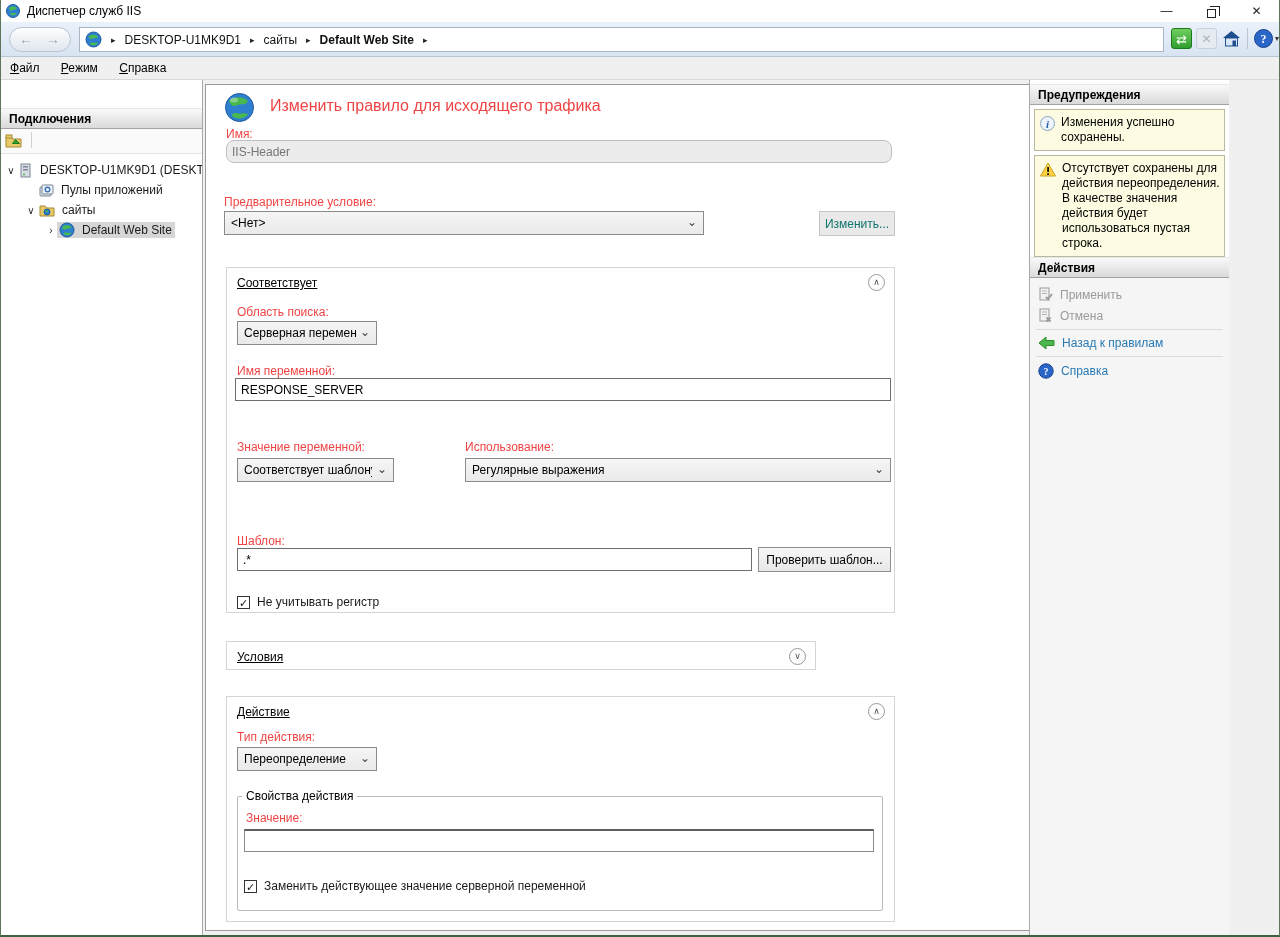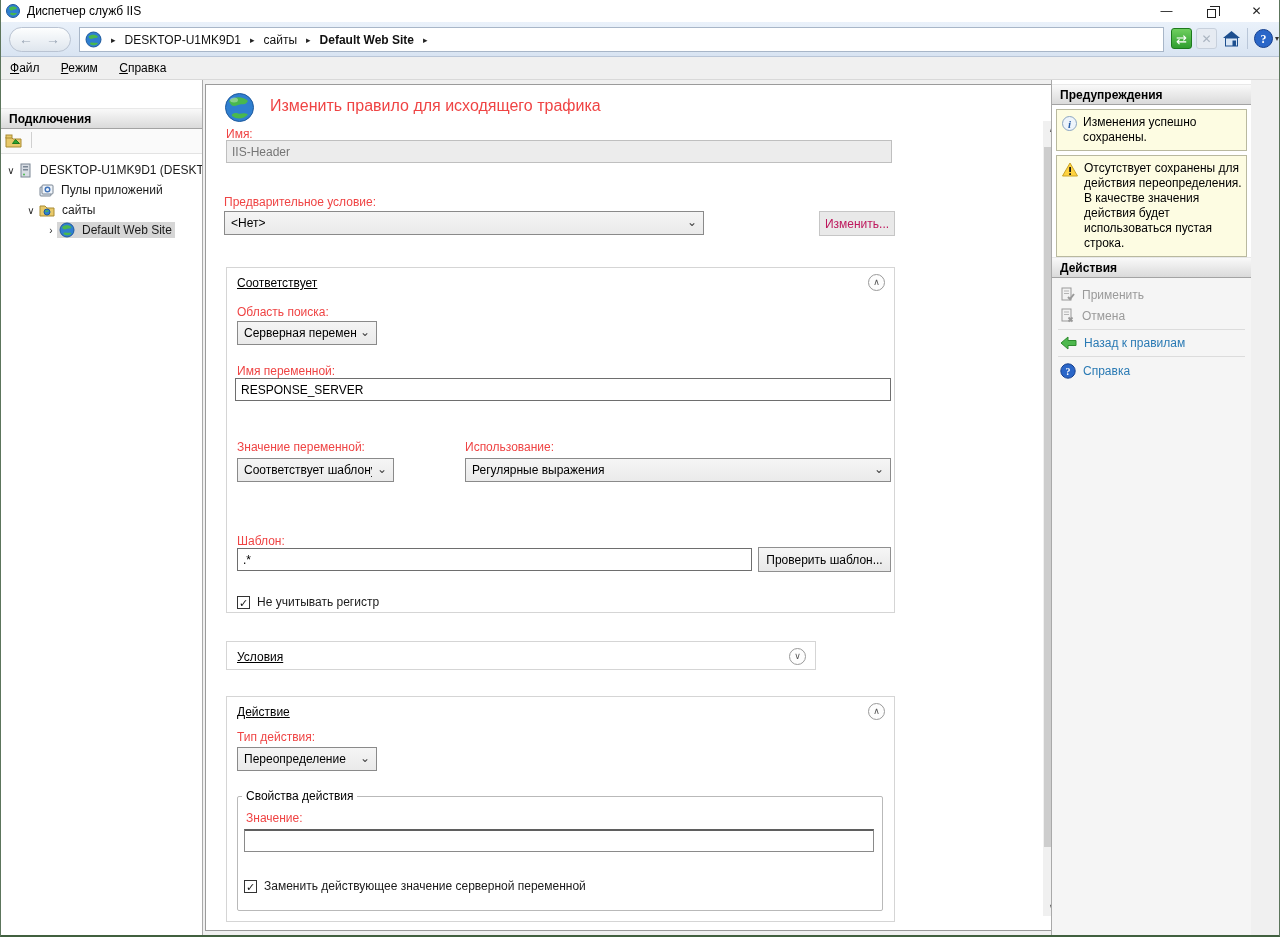--- a/index.html
+++ b/index.html
@@ -41,21 +41,21 @@
   #help-caret { position:absolute; left:1274px; top:12px; font-size:8px; color:#333; }
 
   
   #menubar { position:absolute; left:0; top:57px; width:100%; height:23px; background:#f0f0f0; border-bottom:1px solid #d9d9d9; }
   .menu-item { display:inline-block; padding:4px 9px; font-size:12px; color:#000; }
   .menu-item .key { text-decoration:underline; }
 
   
   #body-region { position:absolute; left:0; top:80px; width:100%; height:855px; background:#f0f0f0; }
   #left-panel { position:absolute; left:0; top:0; width:202px; height:855px; background:#fff; border-right:1px solid #a9a9a9; }
-  #right-panel { position:absolute; left:1050px; top:0; width:200px; height:855px; background:#fff; border-left:1px solid #a9a9a9; }
+  #right-panel { position:absolute; left:1028px; top:0; width:200px; height:855px; background:#fff; border-left:1px solid #a9a9a9; }
   .panel-header { height:21px; background:linear-gradient(#f9f9f9,#dadada); border-bottom:1px solid #a3a3a3; border-top:1px solid #e8e8e8;
                   font-weight:bold; font-size:12px; padding:3px 0 0 8px; color:#000;margin-top:28px; }
 
   
   #conn-toolbar { height:25px; background:#fafafa; border-bottom:1px solid #e3e3e3; padding:3px 0 0 4px; }
   #conn-toolbar .mini-sep { display:inline-block; width:1px; height:16px; background:#d0d0d0; margin-left:6px; vertical-align:middle; }
   #tree { padding-top:6px; }
   .tree-row { height:20px; display:flex; align-items:center; white-space:nowrap; overflow:hidden; font-size:12px; }
   .tree-row .expander { width:12px; text-align:center; color:#2b2b2b; font-size:10px; flex:none; }
   .tree-row .t-ico { margin:0 4px 0 2px; flex:none; }
@@ -76,21 +76,21 @@
   
   #card { position:absolute; left:204px; top:4px; width:858px; height:847px; background:#fff; border:1px solid #9b9b9b; }
   .lbl { position:absolute; font-size:12px; color:#ef4444; }
   .inp { position:absolute; height:23px; border:1px solid #6e6e6e; background:#fff; font-family:"Liberation Sans",sans-serif;
          font-size:12px; padding:0 5px; color:#000; }
   .inp:disabled,.inp.disabled { background:#ececec; border-color:#bfbfbf; color:#757575; }
   .combo { position:absolute; height:24px; background:linear-gradient(#f5f5f5,#eaeaea); border:1px solid #8a8a8a;
            font-size:12px; display:flex; align-items:center; padding-left:6px; color:#000; }
   .combo .arrow { position:absolute; right:6px; top:3px; color:#444; font-size:12px; }
   .btn { position:absolute; font-size:12px; text-align:center; border:1px solid #8f8f8f; background:linear-gradient(#f6f6f6,#e8e8e8); color:#000; }
-  .btn.disabled { border-color:#c6c6c6; background:#e9e9e9; color:#be185d; }
+  .btn.disabled { border-color:#c6c6c6; background:#e9e9e9; color:#0f766e; }
   .secbox { position:absolute; border:1px solid #d5d5d5; background:#fff; }
   .sec-title { position:absolute; left:10px; top:8px; font-size:12px; color:#000;text-decoration:underline; }
   .chev-circle { position:absolute; right:9px; top:6px; width:17px; height:17px; border:1px solid #9a9a9a; border-radius:50%;
                  text-align:center; line-height:15px; font-size:9px; color:#555; background:#fdfdfd; }
   .checkrow { position:absolute; display:flex; align-items:center; gap:7px; font-size:12px; }
   .checkbox { width:13px; height:13px; border:1px solid #333; background:#fff; text-align:center; line-height:12px; font-size:11px; color:#111; flex:none; }
   fieldset.group { position:absolute; border:1px solid #b9b9b9; border-radius:2px; }
   fieldset.group legend { font-size:12px; padding:0 4px; margin-left:4px; color:#000; }
   .inp.focused { border:1px solid #8a8a8a; border-top:2px solid #5f5f5f; }
 
@@ -240,21 +240,21 @@
             <circle cx="15.5" cy="15.5" r="14" fill="#2f7fd0"></circle>
             <path d="M5 9c5-5 14-5 19 0-3 5-5 2-10 4S7 14 5 9z" fill="#49b84e"></path>
             <path d="M8 24c5 4 12 3 16-1.6-5-2.4-7 0-10-1s-7 .6-6 2.6z" fill="#49b84e"></path>
             <ellipse cx="10" cy="8" rx="4" ry="2.5" fill="#ffffff" opacity="0.35"></ellipse>
             <circle cx="15.5" cy="15.5" r="14" fill="none" stroke="#1d5a9e"></circle>
           </svg>
       </span>
       <span class="lbl" style="left:64px;top:12px;font-size:16px">Изменить правило для исходящего трафика</span>
 
       <span class="lbl" style="left:20px;top:42px">Имя:</span>
-      <input class="inp disabled" style="left: 20px; top: 55px; width: 666px;" disabled="" value="IIS-Header">
+      <input class="inp disabled" style="left: 20px; top: 55px; width: 666px; border-radius: 8px;" disabled="" value="IIS-Header">
 
       <span class="lbl" style="left:18px;top:110px">Предварительное условие:</span>
       <div class="combo" style="left:18px;top:126px;width:480px">
         <span>&lt;Нет&gt;</span>
         <span class="arrow">⌄</span>
       </div>
       <div class="btn disabled" style="left:613px;top:126px;width:76px;height:25px;line-height:24px">Изменить...</div>
 
       <div class="secbox" style="left:20px;top:182px;width:669px;height:346px">
         <span class="sec-title">Соответствует</span>

